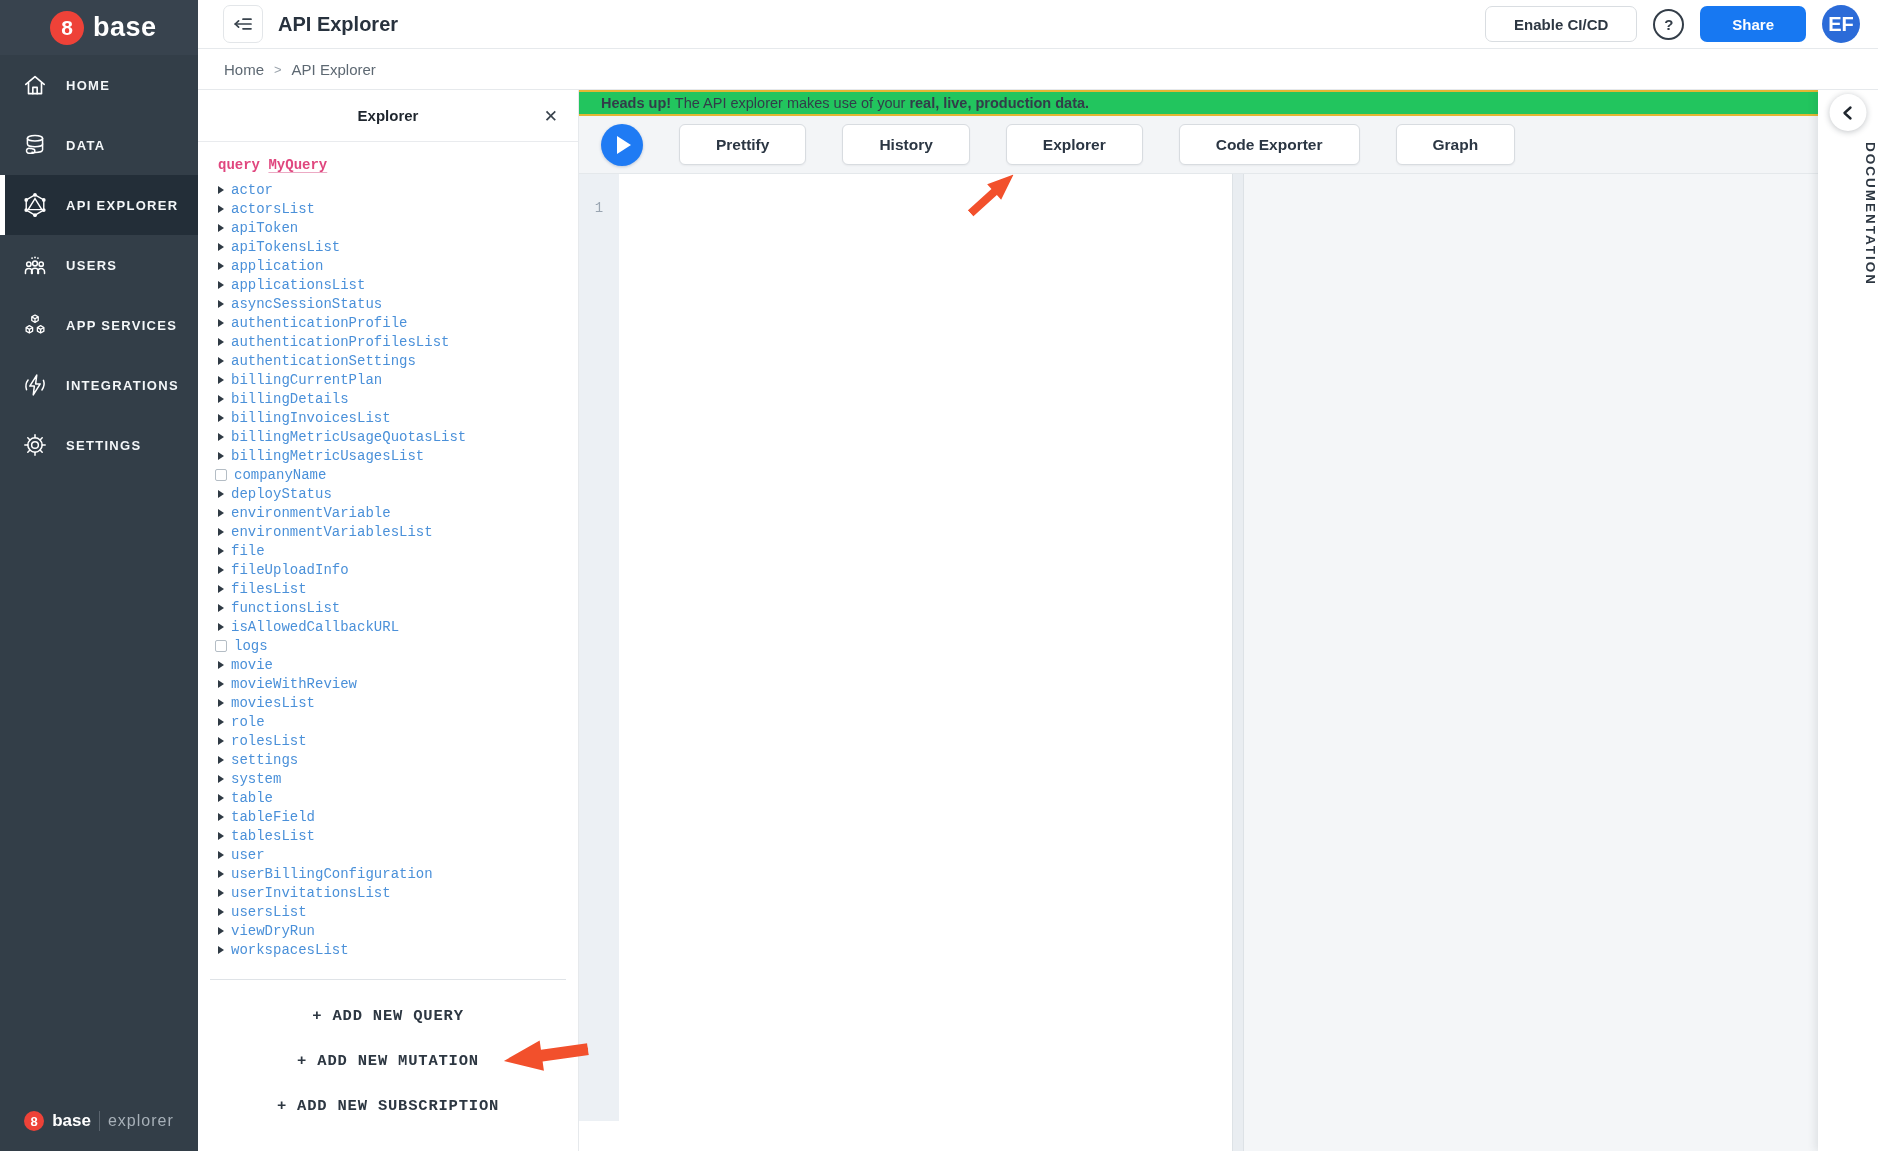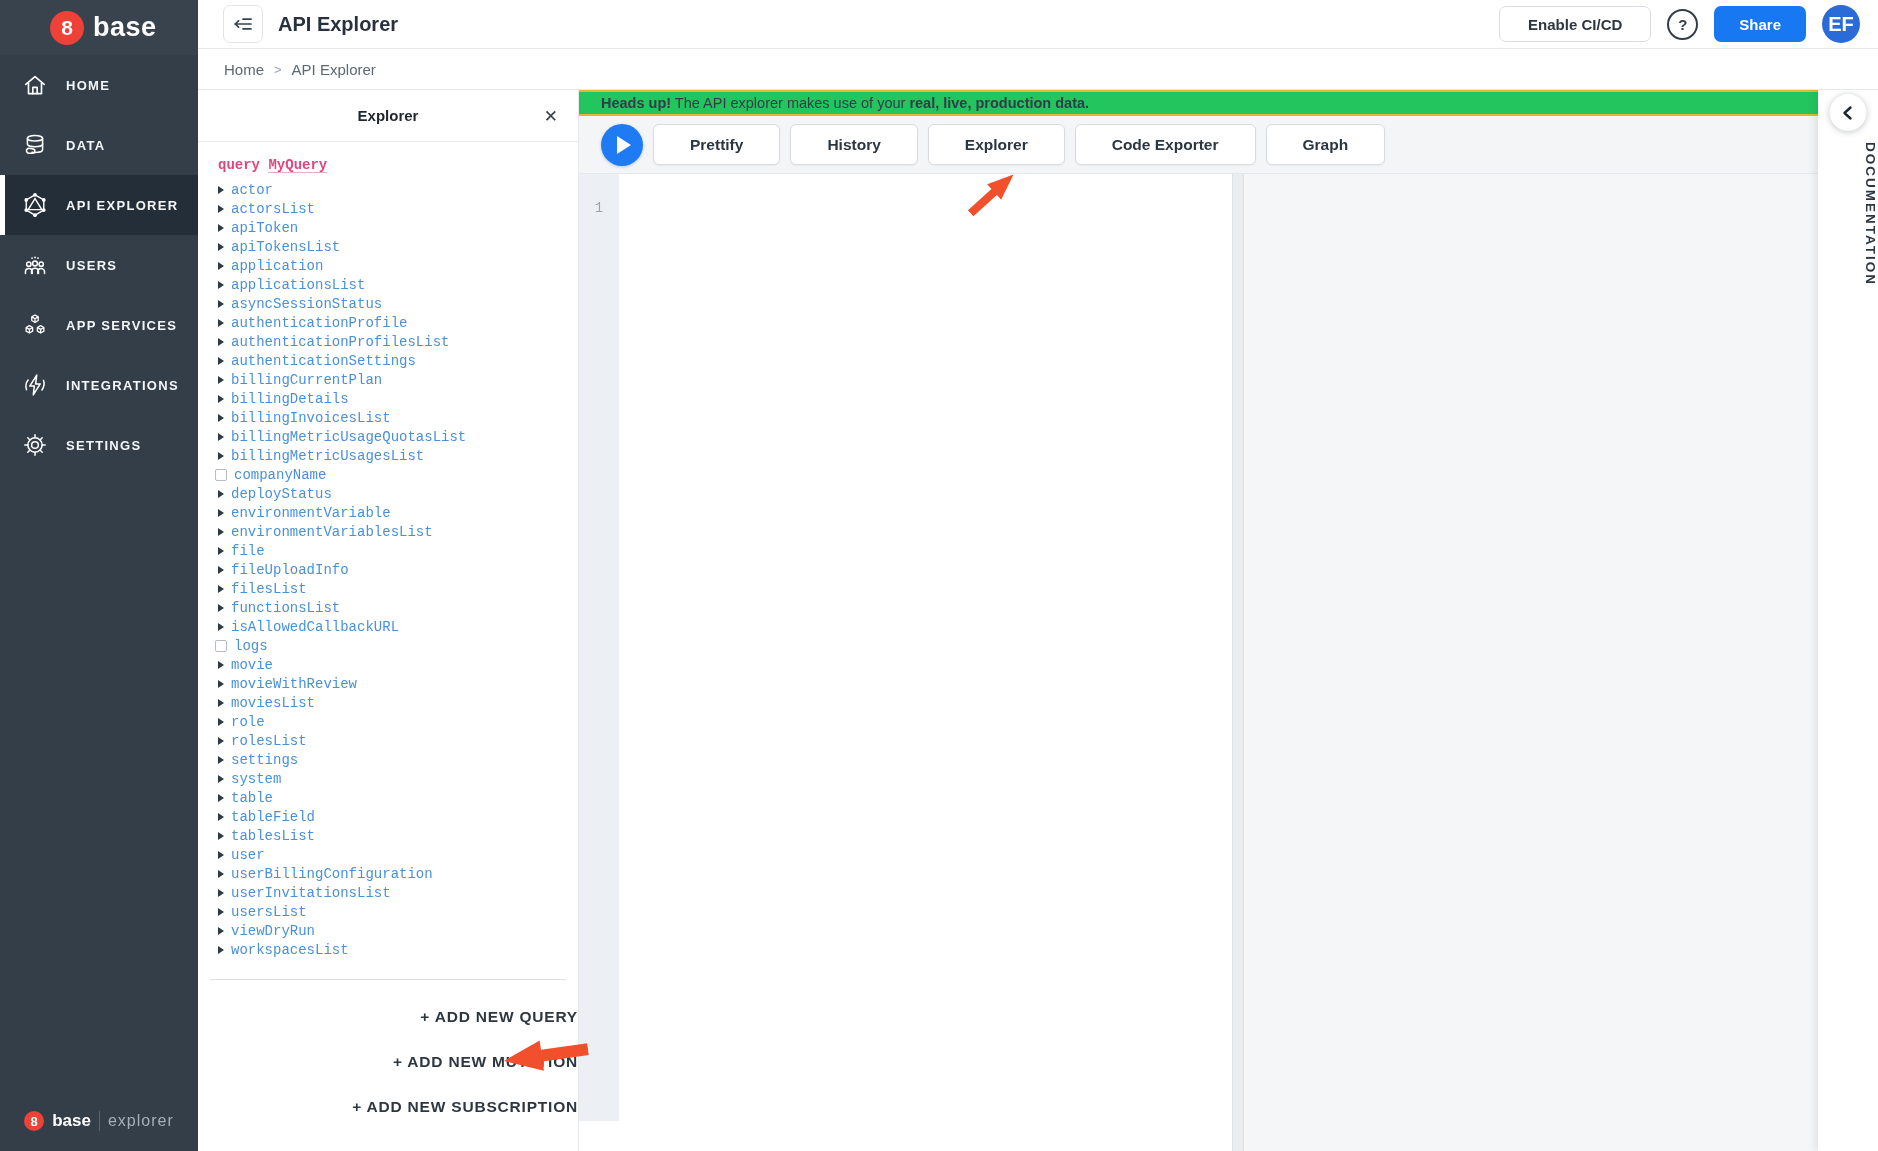--- a/index.html
+++ b/index.html
@@ -21,21 +21,21 @@
   .footer-div { width:1px; height:20px; background:#5a646e; }
   .footer-console { color:#a7b0b8; font-size:16px; font-weight:400; letter-spacing:1px; }
 
   
   .header { position:absolute; left:198px; top:0; width:1680px; height:49px; background:#fff; border-bottom:1px solid #e6e9ec; display:flex; align-items:center; z-index:20; }
   .collapse-btn { margin-left:25px; width:40px; height:38px; border:1px solid #e3e6e9; background:#fff; border-radius:7px; display:flex; align-items:center; justify-content:center; cursor:pointer; }
   .page-title { margin-left:15px; font-size:20px; font-weight:700; color:#28323e; }
   .header-right { margin-left:auto; display:flex; align-items:center; gap:16px; padding-right:18px; }
   .enable-btn { height:36px; padding:0 28px; border:1px solid #d9dde1; border-radius:7px; font-weight:700; font-size:15px; color:#2d3742; background:#fff; cursor:pointer; font-family:inherit; }
   .help-btn { width:31px; height:31px; border-radius:50%; border:2px solid #333d48; color:#333d48; font-size:15px; font-weight:700; display:flex; align-items:center; justify-content:center; cursor:pointer; background:#fff; }
-  .share-btn { height:36px; padding:0 25px; background:#1778f2; color:#fff; border:none; border-radius:7px; font-weight:700; font-size:15px; cursor:pointer; font-family:inherit; }
+  .share-btn { height:36px; padding:0 32px; background:#1778f2; color:#fff; border:none; border-radius:7px; font-weight:700; font-size:15px; cursor:pointer; font-family:inherit; }
   .avatar { width:38px; height:38px; border-radius:50%; background:#2b6bd8; color:#fff; font-weight:700; font-size:20px; display:flex; align-items:center; justify-content:center; cursor:pointer; }
 
   
   .breadcrumb { position:absolute; left:198px; top:49px; width:1680px; height:41px; background:#fff; border-bottom:1px solid #e6e9ec; display:flex; align-items:center; padding-left:26px; gap:10px; font-size:15px; z-index:19; }
   .crumb { color:#5d6872; cursor:pointer; }
   .crumb-sep { color:#98a1aa; font-size:13px; }
   .crumb-current { color:#5d6872; }
 
   
   .explorer-panel { position:absolute; left:198px; top:90px; width:381px; height:1061px; background:#fff; border-right:1px solid #e6e9ec; z-index:10; }
@@ -44,28 +44,28 @@
   .explorer-close { position:absolute; right:20px; top:50%; transform:translateY(-50%); font-size:17px; color:#39434d; cursor:pointer; line-height:1; }
   .query-tree { font-family:"Liberation Mono","DejaVu Sans Mono",monospace; font-size:14px; padding:12px 0 0 10px; }
   .query-line { padding-left:10px; line-height:22px; margin-bottom:4px; white-space:pre;font-weight:bold; }
   .kw { color:#e0467e; }
   .qname { color:#e0467e; text-decoration:underline; text-decoration-color:#ecaac4; text-underline-offset:3px; }
   .field-row { height:19px; display:flex; align-items:center; gap:7px; padding-left:10px; cursor:pointer; }
   .arrow-marker { width:0; height:0; border-left:6px solid #2f3a44; border-top:4px solid transparent; border-bottom:4px solid transparent; flex:0 0 auto; }
   .checkbox-marker { width:12px; height:12px; border:1.5px solid #b4bdc5; border-radius:2px; background:#fff; flex:0 0 auto; margin-left:-3px; }
   .field-name { color:#4a90d9; }
   .panel-divider { margin:20px 12px 0 12px; border-top:1px solid #dfe3e7; }
-  .add-actions { margin-top:14px; display:flex; flex-direction:column; align-items:flex-end; }
+  .add-actions { margin-top:14px; display:flex; flex-direction:column; align-items:center;font-family:Liberation Mono, monospace; }
   .add-action { height:45px; line-height:45px; font-weight:700; font-size:15.5px; color:#2d3742; letter-spacing:.8px; cursor:pointer; }
 
   
   .main { position:absolute; left:579px; top:90px; width:1239px; height:1061px; background:#fff; }
   .banner { height:26px; background:#22c55e; border-top:2px solid #e4b634; border-bottom:2px solid #e4b634; display:flex; align-items:center; padding-left:22px; font-size:14.5px; color:#323d49; }
   .banner b { font-weight:700; }
-  .gql-toolbar { height:58px; background:#f3f5f7; border-bottom:1px solid #e4e8eb; display:flex; align-items:center; padding-left:22px; gap:10px; }
+  .gql-toolbar { height:58px; background:#f3f5f7; border-bottom:1px solid #e4e8eb; display:flex; align-items:center; padding-left:22px; gap:36px; }
   .play-btn { width:42px; height:42px; border-radius:50%; background:#1f7bf4; border:none; display:flex; align-items:center; justify-content:center; cursor:pointer; flex:0 0 42px; box-shadow:0 1px 3px rgba(20,60,120,.25); }
   .play-tri { width:0; height:0; border-left:14px solid #fff; border-top:9px solid transparent; border-bottom:9px solid transparent; margin-left:4px; }
   .tb-btn { height:41px; padding:0 36px; background:#fff; border:1px solid #d8dce0; border-radius:6px; font-weight:700; font-size:15.5px; color:#2b3643; cursor:pointer; font-family:inherit; box-shadow:0 1px 2px rgba(45,55,70,.06); }
   .gutter { position:absolute; left:0; top:84px; width:40px; height:947px; background:#ecf0f4; text-align:center; }
   .line-number { display:block; margin-top:26px; font-family:"Liberation Mono","DejaVu Sans Mono",monospace; font-size:14px; color:#9aa5b1; }
   .code-area { position:absolute; left:40px; top:84px; width:613px; height:947px; background:#fff; cursor:text; }
   .split-divider { position:absolute; left:653px; top:84px; width:12px; height:977px; background:#e9edf1; border-left:1px solid #dde2e6; border-right:1px solid #dde2e6; cursor:col-resize; }
   .results-pane { position:absolute; left:665px; top:84px; width:574px; height:977px; background:#f4f6f8; }
   .variables-bar { position:absolute; left:0; top:1031px; width:653px; height:30px; background:#edf0f4; border-top:1px solid #dbe0e5; display:flex; align-items:center; padding-left:40px; cursor:pointer; }
   .variables-label { font-size:11.5px; font-weight:700; color:#85919d; letter-spacing:1.2px; }

